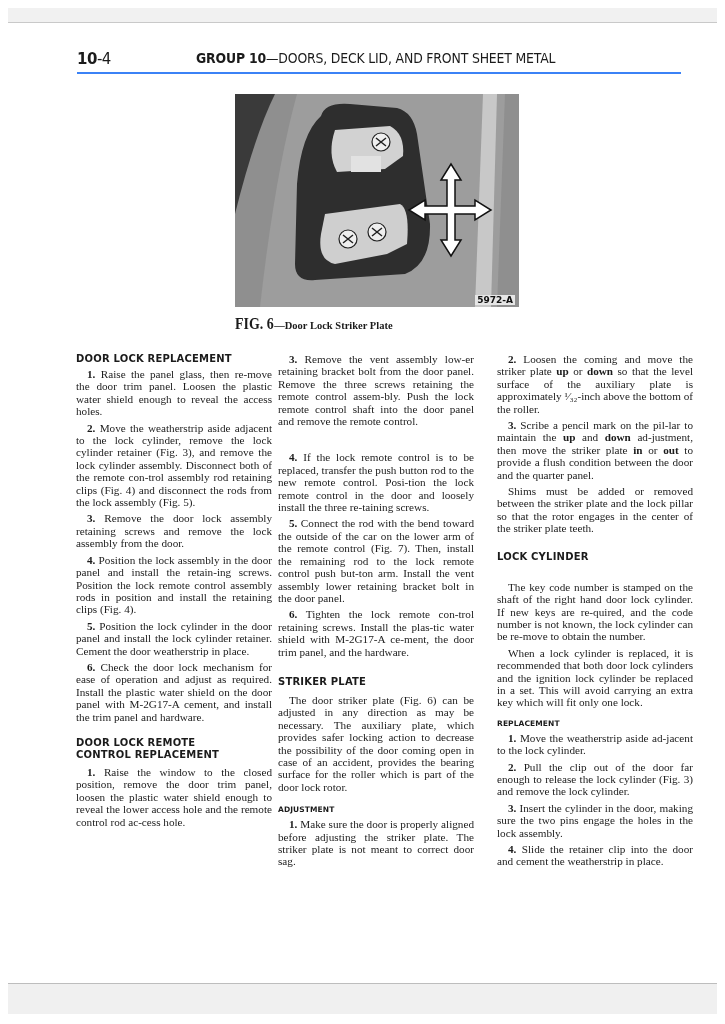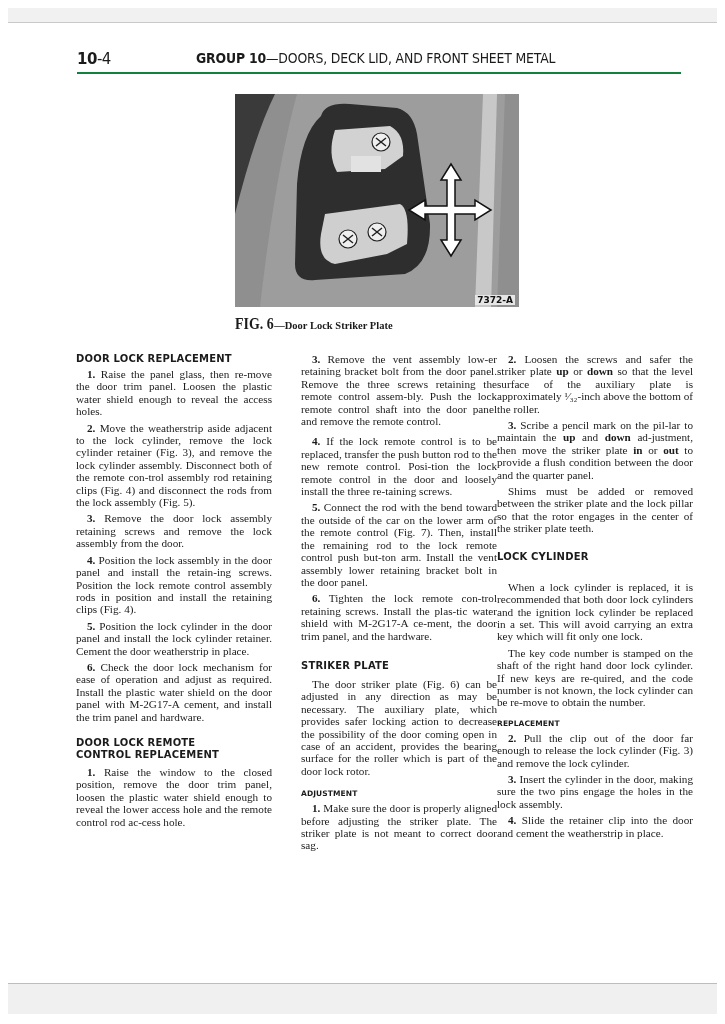--- a/index.html
+++ b/index.html
@@ -1,32 +1,32 @@
 <!DOCTYPE html>
 <html><head>
 <meta charset="utf-8">
 <style>
   html, body { margin: 0; padding: 0; background: #ffffff; }
   body { width: 725px; height: 1024px; position: relative; overflow: hidden; font-family: "Liberation Serif", serif; color: #1b1b1b; }
   .top-band { position: absolute; left: 8px; right: 8px; top: 8px; height: 14px; background: #f1f1f1; border-bottom: 1px solid #c9c9c9; }
   .bottom-band { position: absolute; left: 8px; right: 8px; top: 983px; height: 30px; background: #f0f0f0; border-top: 1px solid #bdbdbd; }
-  .header { position: absolute; left: 77px; top: 50px; width: 604px; height: 22px; border-bottom: 2px solid #15803d; }
+  .header { position: absolute; left: 77px; top: 50px; width: 604px; height: 22px; border-bottom: 2px solid #3b82f6; }
   .page-num { position: absolute; left: 0; top: 0; font-family: "DejaVu Sans", sans-serif; font-weight: bold; font-size: 15px; letter-spacing: -0.5px; }
   .page-num .light { font-weight: normal; }
   .running-head { position: absolute; left: 119px; top: 0; font-family: "DejaVu Sans", sans-serif; font-size: 14.5px; letter-spacing: -0.2px; transform: scaleX(0.86); transform-origin: left top; white-space: nowrap; }
   .running-head b { font-weight: bold; }
   .figure { position: absolute; left: 235px; top: 94px; width: 284px; height: 213px; background: #5e5e5e; overflow: hidden; }
   .figure svg { display: block; }
   .fig-num { position: absolute; right: 4px; bottom: 2px; font-family: "DejaVu Sans", sans-serif; font-weight: bold; font-size: 9px; color: #111; background: #e6e6e6; padding: 0 2px; }
   .caption { position: absolute; left: 235px; top: 314px; font-family: Liberation Serif, serif; font-size: 11px; white-space: nowrap; }
   .caption .fig { font-weight: bold; font-size: 17px; transform: scaleX(0.82); display: inline-block; transform-origin: left center; margin-right: -8px; }
   .caption .cap { font-weight: bold; font-size: 10.5px; }
   .col { position: absolute; top: 353px; width: 196px; font-size: 11.2px; line-height: 12.4px; text-align: justify; }
   .col1 { left: 76px; }
-  .col2 { left: 301px; }
+  .col2 { left: 278px; }
   .col3 { left: 497px; }
   .col p { margin: 0 0 4px 0; text-indent: 11px; hyphens: manual; }
   .col h2 { margin: 0 0 3px 0; font-family: "DejaVu Sans", sans-serif; font-weight: bold; font-size: 10px; line-height: 12px; letter-spacing: 0.2px; text-transform: uppercase; }
   .col h3 { margin: 0 0 3px 0; font-family: "DejaVu Sans", sans-serif; font-weight: bold; font-size: 7.5px; line-height: 10px; letter-spacing: 0.1px; text-transform: uppercase; }
   .col .gap { height: 10px; }
   .num { font-weight: bold; }
 </style>
 </head>
 <body>
 
@@ -50,21 +50,21 @@
     <path d="M90 120 L165 110 Q175 115 172 150 L152 160 L100 170 Q82 166 86 140 Z" fill="#cfcfcf"></path>
     <circle cx="113" cy="145" r="9" fill="#efefef" stroke="#222" stroke-width="1.2"></circle>
     <path d="M108 141 L118 149 M118 141 L108 149" stroke="#222" stroke-width="1.5"></path>
     <circle cx="142" cy="138" r="9" fill="#efefef" stroke="#222" stroke-width="1.2"></circle>
     <path d="M137 134 L147 142 M147 134 L137 142" stroke="#222" stroke-width="1.5"></path>
     <path d="M248 0 L262 0 L256 213 L240 213 Z" fill="#c8c8c8"></path>
     <g stroke="#111" stroke-width="1.5" fill="#ffffff">
       <path d="M216 70 L206 86 L212 86 L212 112 L190 112 L190 106 L174 116 L190 126 L190 120 L212 120 L212 146 L206 146 L216 162 L226 146 L220 146 L220 120 L240 120 L240 126 L256 116 L240 106 L240 112 L220 112 L220 86 L226 86 Z"></path>
     </g>
   </svg>
-  <div class="fig-num">7372-A</div>
+  <div class="fig-num">5972-A</div>
 </div>
 
 <div class="caption">
   <span class="fig">FIG. 6</span><span class="cap">—Door Lock Striker Plate</span>
 </div>
 
 <div class="col col1">
   <h2>DOOR LOCK REPLACEMENT</h2>
   <p><span class="num">1.</span><span> Raise the panel glass, then re-move the door trim panel. Loosen the plastic water shield enough to reveal the access holes.</span></p>
   <p><span class="num">2.</span><span> Move the weatherstrip aside adjacent to the lock cylinder, remove the lock cylinder retainer (Fig. 3), and remove the lock cylinder assembly. Disconnect both of the remote con-trol assembly rod retaining clips (Fig. 4) and disconnect the rods from the lock assembly (Fig. 5).</span></p>
@@ -72,39 +72,40 @@
   <p><span class="num">4.</span><span> Position the lock assembly in the door panel and install the retain-ing screws. Position the lock remote control assembly rods in position and install the retaining clips (Fig. 4).</span></p>
   <p><span class="num">5.</span><span> Position the lock cylinder in the door panel and install the lock cylinder retainer. Cement the door weatherstrip in place.</span></p>
   <p><span class="num">6.</span><span> Check the door lock mechanism for ease of operation and adjust as required. Install the plastic water shield on the door panel with M-2G17-A cement, and install the trim panel and hardware.</span></p>
   <div class="gap"></div>
   <h2 style="margin-bottom:5px;"><span>DOOR LOCK REMOTE</span><br><span>CONTROL REPLACEMENT</span></h2>
   <p><span class="num">1.</span><span> Raise the window to the closed position, remove the door trim panel, loosen the plastic water shield enough to reveal the lower access hole and the remote control rod ac-cess hole.</span></p>
 </div>
 
 <div class="col col2">
   <p><span class="num">3.</span><span> Remove the vent assembly low-er retaining bracket bolt from the door panel. Remove the three screws retaining the remote control assem-bly. Push the lock remote control shaft into the door panel and remove the remote control.</span></p>
-  <p style="margin-top:8px;"><span class="num">4.</span><span> If the lock remote control is to be replaced, transfer the push button rod to the new remote control. Posi-tion the lock remote control in the door and loosely install the three re-taining screws.</span></p>
+  <p style="margin-top:24px;"><span class="num">4.</span><span> If the lock remote control is to be replaced, transfer the push button rod to the new remote control. Posi-tion the lock remote control in the door and loosely install the three re-taining screws.</span></p>
   <p><span class="num">5.</span><span> Connect the rod with the bend toward the outside of the car on the lower arm of the remote control (Fig. 7). Then, install the remaining rod to the lock remote control push but-ton arm. Install the vent assembly lower retaining bracket bolt in the door panel.</span></p>
   <p><span class="num">6.</span><span> Tighten the lock remote con-trol retaining screws. Install the plas-tic water shield with M-2G17-A ce-ment, the door trim panel, and the hardware.</span></p>
   <div class="gap" style="height:14px;"></div>
   <h2 style="margin-bottom:6px;">STRIKER PLATE</h2>
   <p>The door striker plate (Fig. 6) can be adjusted in any direction as may be necessary. The auxiliary plate, which provides safer locking action to decrease the possibility of the door coming open in case of an accident, provides the bearing surface for the roller which is part of the door lock rotor.</p>
   <div class="gap" style="height:8px;"></div>
   <h3>ADJUSTMENT</h3>
   <p><span class="num">1.</span><span> Make sure the door is properly aligned before adjusting the striker plate. The striker plate is not meant to correct door sag.</span></p>
 </div>
 
 <div class="col col3">
-  <p><span class="num">2.</span><span> Loosen the screws and safer the striker plate </span><b>up</b><span> or </span><b>down</b><span> so that the level surface of the auxiliary plate is approximately ¹⁄₃₂-inch above the bottom of the roller.</span></p>
+  <p><span class="num">2.</span><span> Loosen the coming and move the striker plate </span><b>up</b><span> or </span><b>down</b><span> so that the level surface of the auxiliary plate is approximately ¹⁄₃₂-inch above the bottom of the roller.</span></p>
   <p><span class="num">3.</span><span> Scribe a pencil mark on the pil-lar to maintain the </span><b>up</b><span> and </span><b>down</b><span> ad-justment, then move the striker plate </span><b>in</b><span> or </span><b>out</b><span> to provide a flush condition between the door and the quarter panel.</span></p>
   <p>Shims must be added or removed between the striker plate and the lock pillar so that the rotor engages in the center of the striker plate teeth.</p>
   <div class="gap" style="height:12px;"></div>
   <h2 style="margin-bottom:18px;">LOCK CYLINDER</h2>
+  <p>The key code number is stamped on the shaft of the right hand door lock cylinder. If new keys are re-quired, and the code number is not known, the lock cylinder can be re-move to obtain the number.</p>
   <p>When a lock cylinder is replaced, it is recommended that both door lock cylinders and the ignition lock cylinder be replaced in a set. This will avoid carrying an extra key which will fit only one lock.</p>
-  <p>The key code number is stamped on the shaft of the right hand door lock cylinder. If new keys are re-quired, and the code number is not known, the lock cylinder can be re-move to obtain the number.</p>
   <div class="gap" style="height:6px;"></div>
   <h3>REPLACEMENT</h3>
+  <p><span class="num">1.</span><span> Move the weatherstrip aside ad-jacent to the lock cylinder.</span></p>
   <p><span class="num">2.</span><span> Pull the clip out of the door far enough to release the lock cylinder (Fig. 3) and remove the lock cylinder.</span></p>
   <p><span class="num">3.</span><span> Insert the cylinder in the door, making sure the two pins engage the holes in the lock assembly.</span></p>
   <p><span class="num">4.</span><span> Slide the retainer clip into the door and cement the weatherstrip in place.</span></p>
 </div>
 
 <div class="bottom-band"></div>
 
 </body></html>

